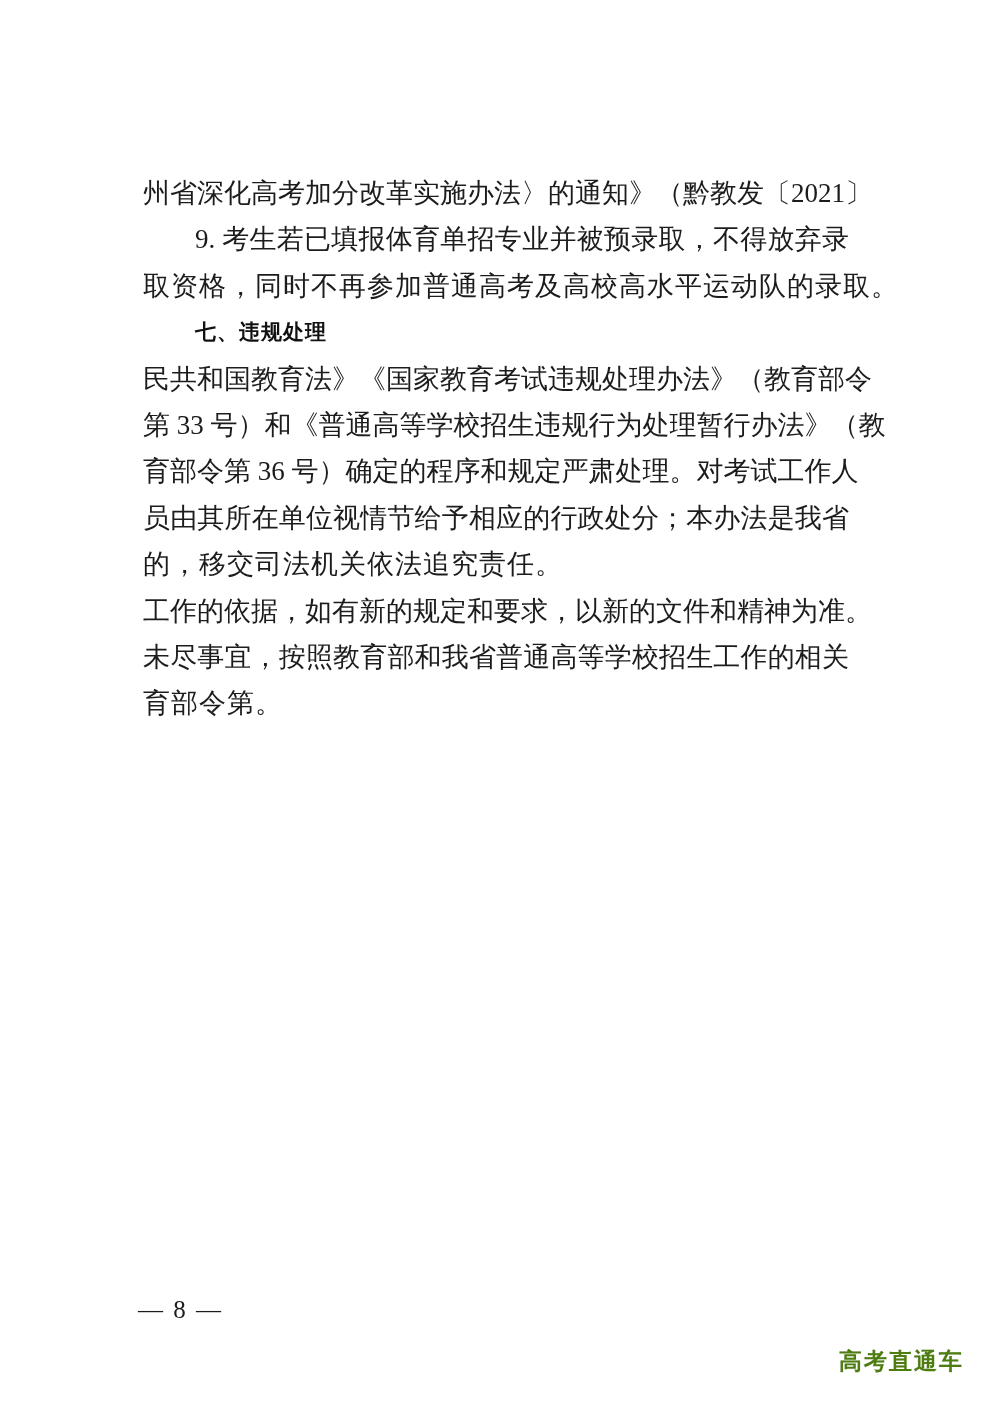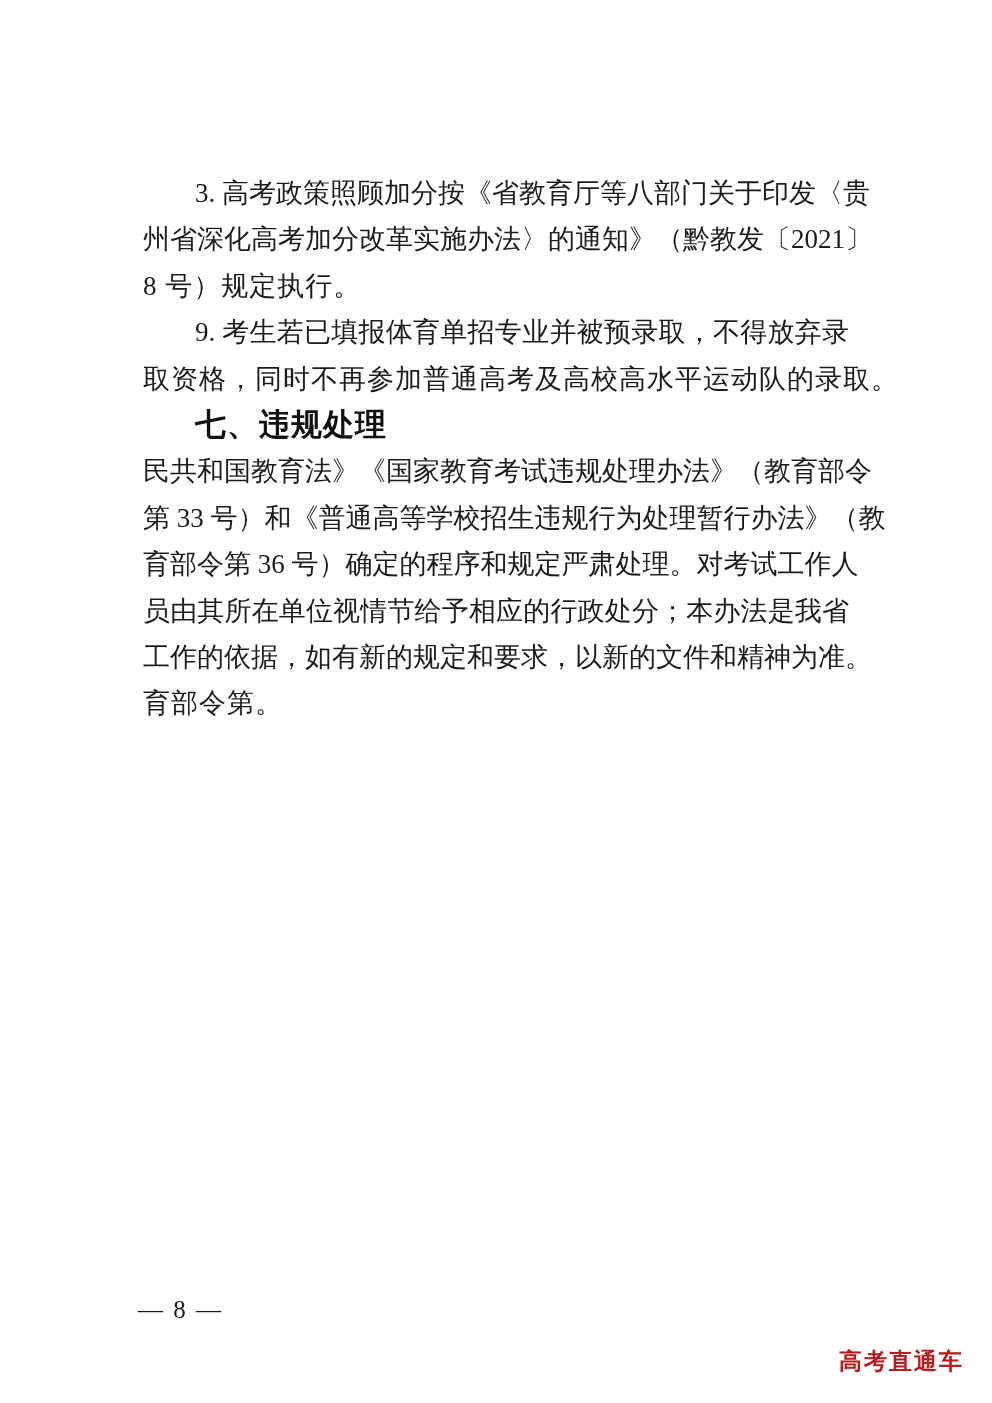--- a/index.html
+++ b/index.html
@@ -35,21 +35,21 @@
     text-align: justify;
     text-align-last: justify;
     text-justify: inter-character;
   }
 
   .line.indent { padding-left: 52px; }
 
   .line.heading {
     font-family: "Liberation Sans", "DejaVu Sans", sans-serif;
     font-weight: bold;
-    font-size: 31px;
+    font-size: 21px;
     letter-spacing: 1px;
     color: #111111;
   }
 
   .page-number {
     position: absolute;
     left: 138px;
     top: 1296px;
     font-size: 25px;
     letter-spacing: 2px;
@@ -57,42 +57,42 @@
     font-family: "Liberation Serif", "DejaVu Serif", serif;
   }
 
   .watermark {
     position: absolute;
     right: 28px;
     top: 1346px;
     font-size: 23px;
     font-weight: bold;
     letter-spacing: 2px;
-    color: #b91c1c;
+    color: #4d7c0f;
     text-shadow: 1px 1px 0 #ffffff, -0.5px -0.5px 0 rgba(130,130,130,0.35);
     font-family: "Liberation Sans", "DejaVu Sans", sans-serif;
   }
 </style>
 </head>
 <body>
 
 <div class="page">
 
   <div class="body-text">
-    <div class="line indent justify">3. 高考政策照顾加分按《省教育厅等八部门关于印发〈贵</div>
     <div class="line justify">州省深化高考加分改革实施办法〉的通知》（黔教发〔2021〕</div>
-    <div class="line">8 号）规定执行。</div>
     <div class="line indent justify">9. 考生若已填报体育单招专业并被预录取，不得放弃录</div>
     <div class="line">取资格，同时不再参加普通高考及高校高水平运动队的录取。</div>
     <div class="line heading indent">七、违规处理</div>
     <div class="line justify">民共和国教育法》《国家教育考试违规处理办法》（教育部令</div>
     <div class="line justify">第 33 号）和《普通高等学校招生违规行为处理暂行办法》（教</div>
     <div class="line justify">育部令第 36 号）确定的程序和规定严肃处理。对考试工作人</div>
     <div class="line justify">员由其所在单位视情节给予相应的行政处分；本办法是我省</div>
+    <div class="line">的，移交司法机关依法追究责任。</div>
     <div class="line justify">工作的依据，如有新的规定和要求，以新的文件和精神为准。</div>
+    <div class="line justify">未尽事宜，按照教育部和我省普通高等学校招生工作的相关</div>
     <div class="line">育部令第。</div>
   </div>
 
   <div class="page-number">— 8 —</div>
 
   <div class="watermark">高考直通车</div>
 
 </div>
 
 </body></html>

